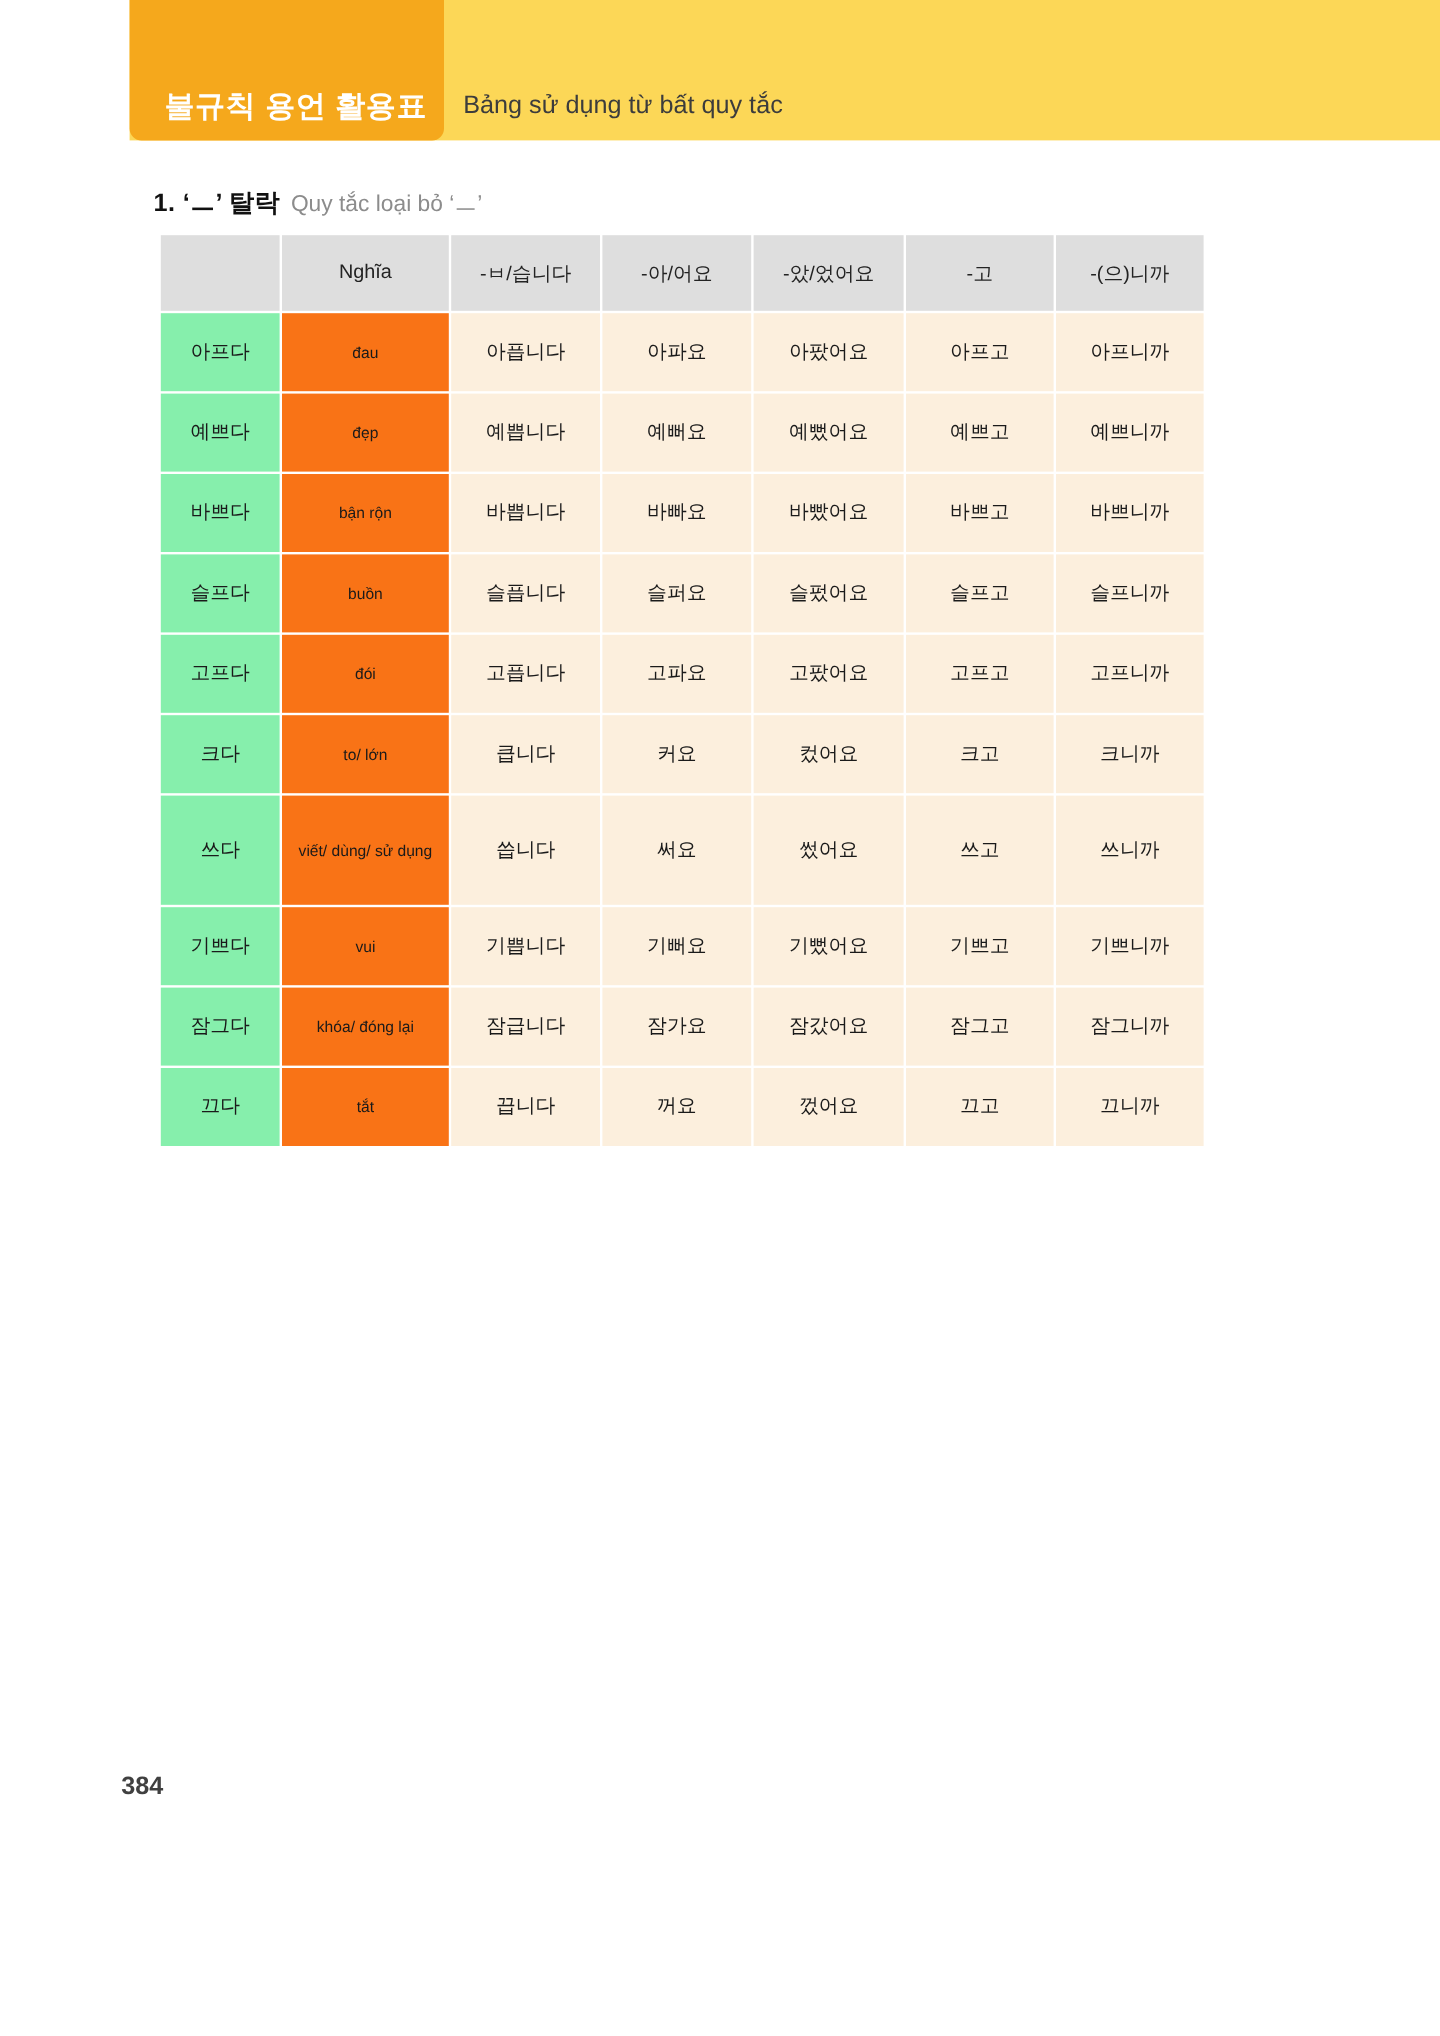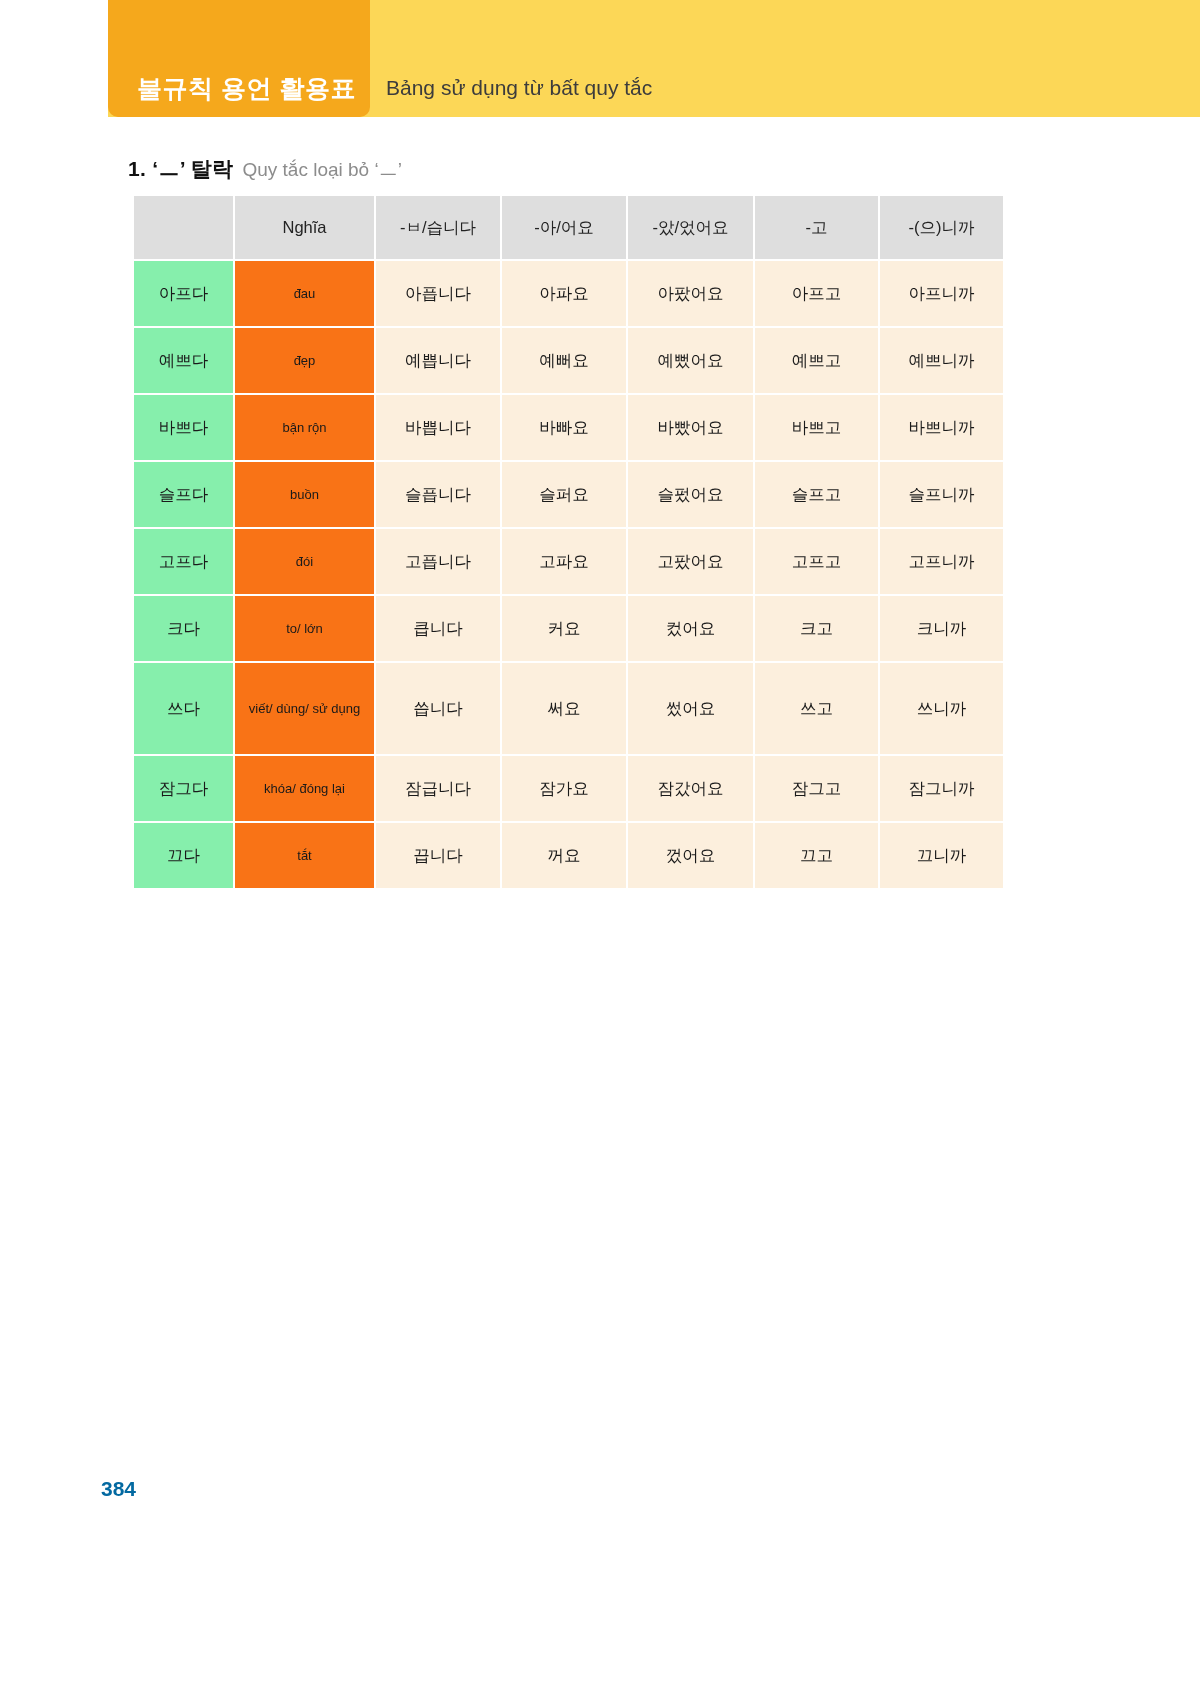--- a/index.html
+++ b/index.html
@@ -124,21 +124,21 @@
   }
   .conj-table tr.tall td { height: 91px; }
 
   
   .page-number {
     position: absolute;
     left: 101px;
     top: 1477px;
     font-size: 21px;
     font-weight: bold;
-    color: #0369a1;
+    color: #404040;
   }
 </style>
 </head>
 <body>
 
 <div class="header-band">
   <div class="header-tab"></div>
   <div class="header-title-ko">불규칙 용언 활용표</div>
   <div class="header-title-vi">Bảng sử dụng từ bất quy tắc</div>
 </div>
@@ -227,20 +227,29 @@
       <tr class="tall">
         <td class="word">쓰다</td>
         <td class="mean">viết/ dùng/ sử dụng</td>
         <td>씁니다</td>
         <td>써요</td>
         <td>썼어요</td>
         <td>쓰고</td>
         <td>쓰니까</td>
       </tr>
       <tr>
+        <td class="word">기쁘다</td>
+        <td class="mean">vui</td>
+        <td>기쁩니다</td>
+        <td>기뻐요</td>
+        <td>기뻤어요</td>
+        <td>기쁘고</td>
+        <td>기쁘니까</td>
+      </tr>
+      <tr>
         <td class="word">잠그다</td>
         <td class="mean">khóa/ đóng lại</td>
         <td>잠급니다</td>
         <td>잠가요</td>
         <td>잠갔어요</td>
         <td>잠그고</td>
         <td>잠그니까</td>
       </tr>
       <tr>
         <td class="word">끄다</td>

